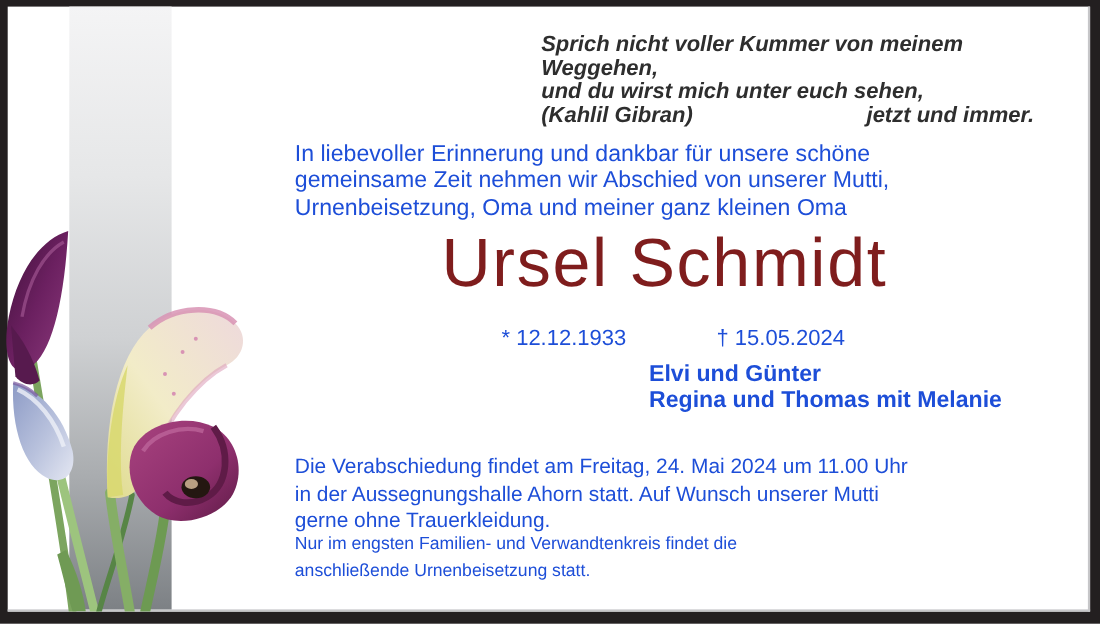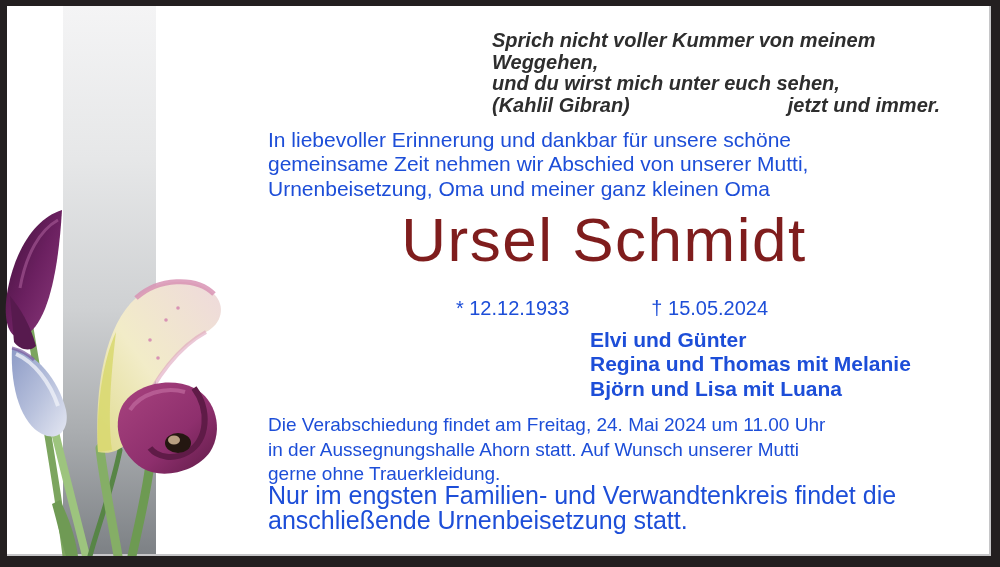--- a/index.html
+++ b/index.html
@@ -33,21 +33,21 @@
     font-size:62px;line-height:62px;letter-spacing:1.5px;color:#7f1d1d;
     white-space:nowrap;
   }
   .dates{
     left:261px;top:275px;width:672px;
     display:flex;justify-content:center;gap:82px;
     font-size:20px;line-height:24px;transform:translateX(8px);margin-top:15px;
   }
   .mourners{left:583px;top:322px;font-size:21px;line-height:24.3px;font-weight:bold;}
   .farewell{left:261px;top:407px;font-size:19px;line-height:24.6px;}
-  .burial{left:261px;top:477px;font-size:25px;line-height:24.6px;}
+  .burial{left:261px;top:477px;font-size:16px;line-height:24.6px;}
 </style>
 </head>
 <body>
 
 <div class="page">
   <div class="card">
 
     <div class="stripe"></div>
 
     <svg class="flowers" viewBox="0 0 230 356" xmlns="http://www.w3.org/2000/svg">
@@ -133,21 +133,20 @@
     <div class="txt name">Ursel Schmidt</div>
 
     <div class="txt dates">
       <span>* 12.12.1933</span>
       <span>† 15.05.2024</span>
     </div>
 
     <div class="txt mourners">
       <div>Elvi und Günter</div>
       <div>Regina und Thomas mit Melanie</div>
-      <div>Björn und Lisa mit Luana</div>
     </div>
 
     <div class="txt farewell">
       <div>Die Verabschiedung findet am Freitag, 24. Mai 2024 um 11.00 Uhr</div>
       <div>in der Aussegnungshalle Ahorn statt. Auf Wunsch unserer Mutti</div>
       <div>gerne ohne Trauerkleidung.</div>
     </div>
 
     <div class="txt burial">
       <div>Nur im engsten Familien- und Verwandtenkreis findet die</div>

